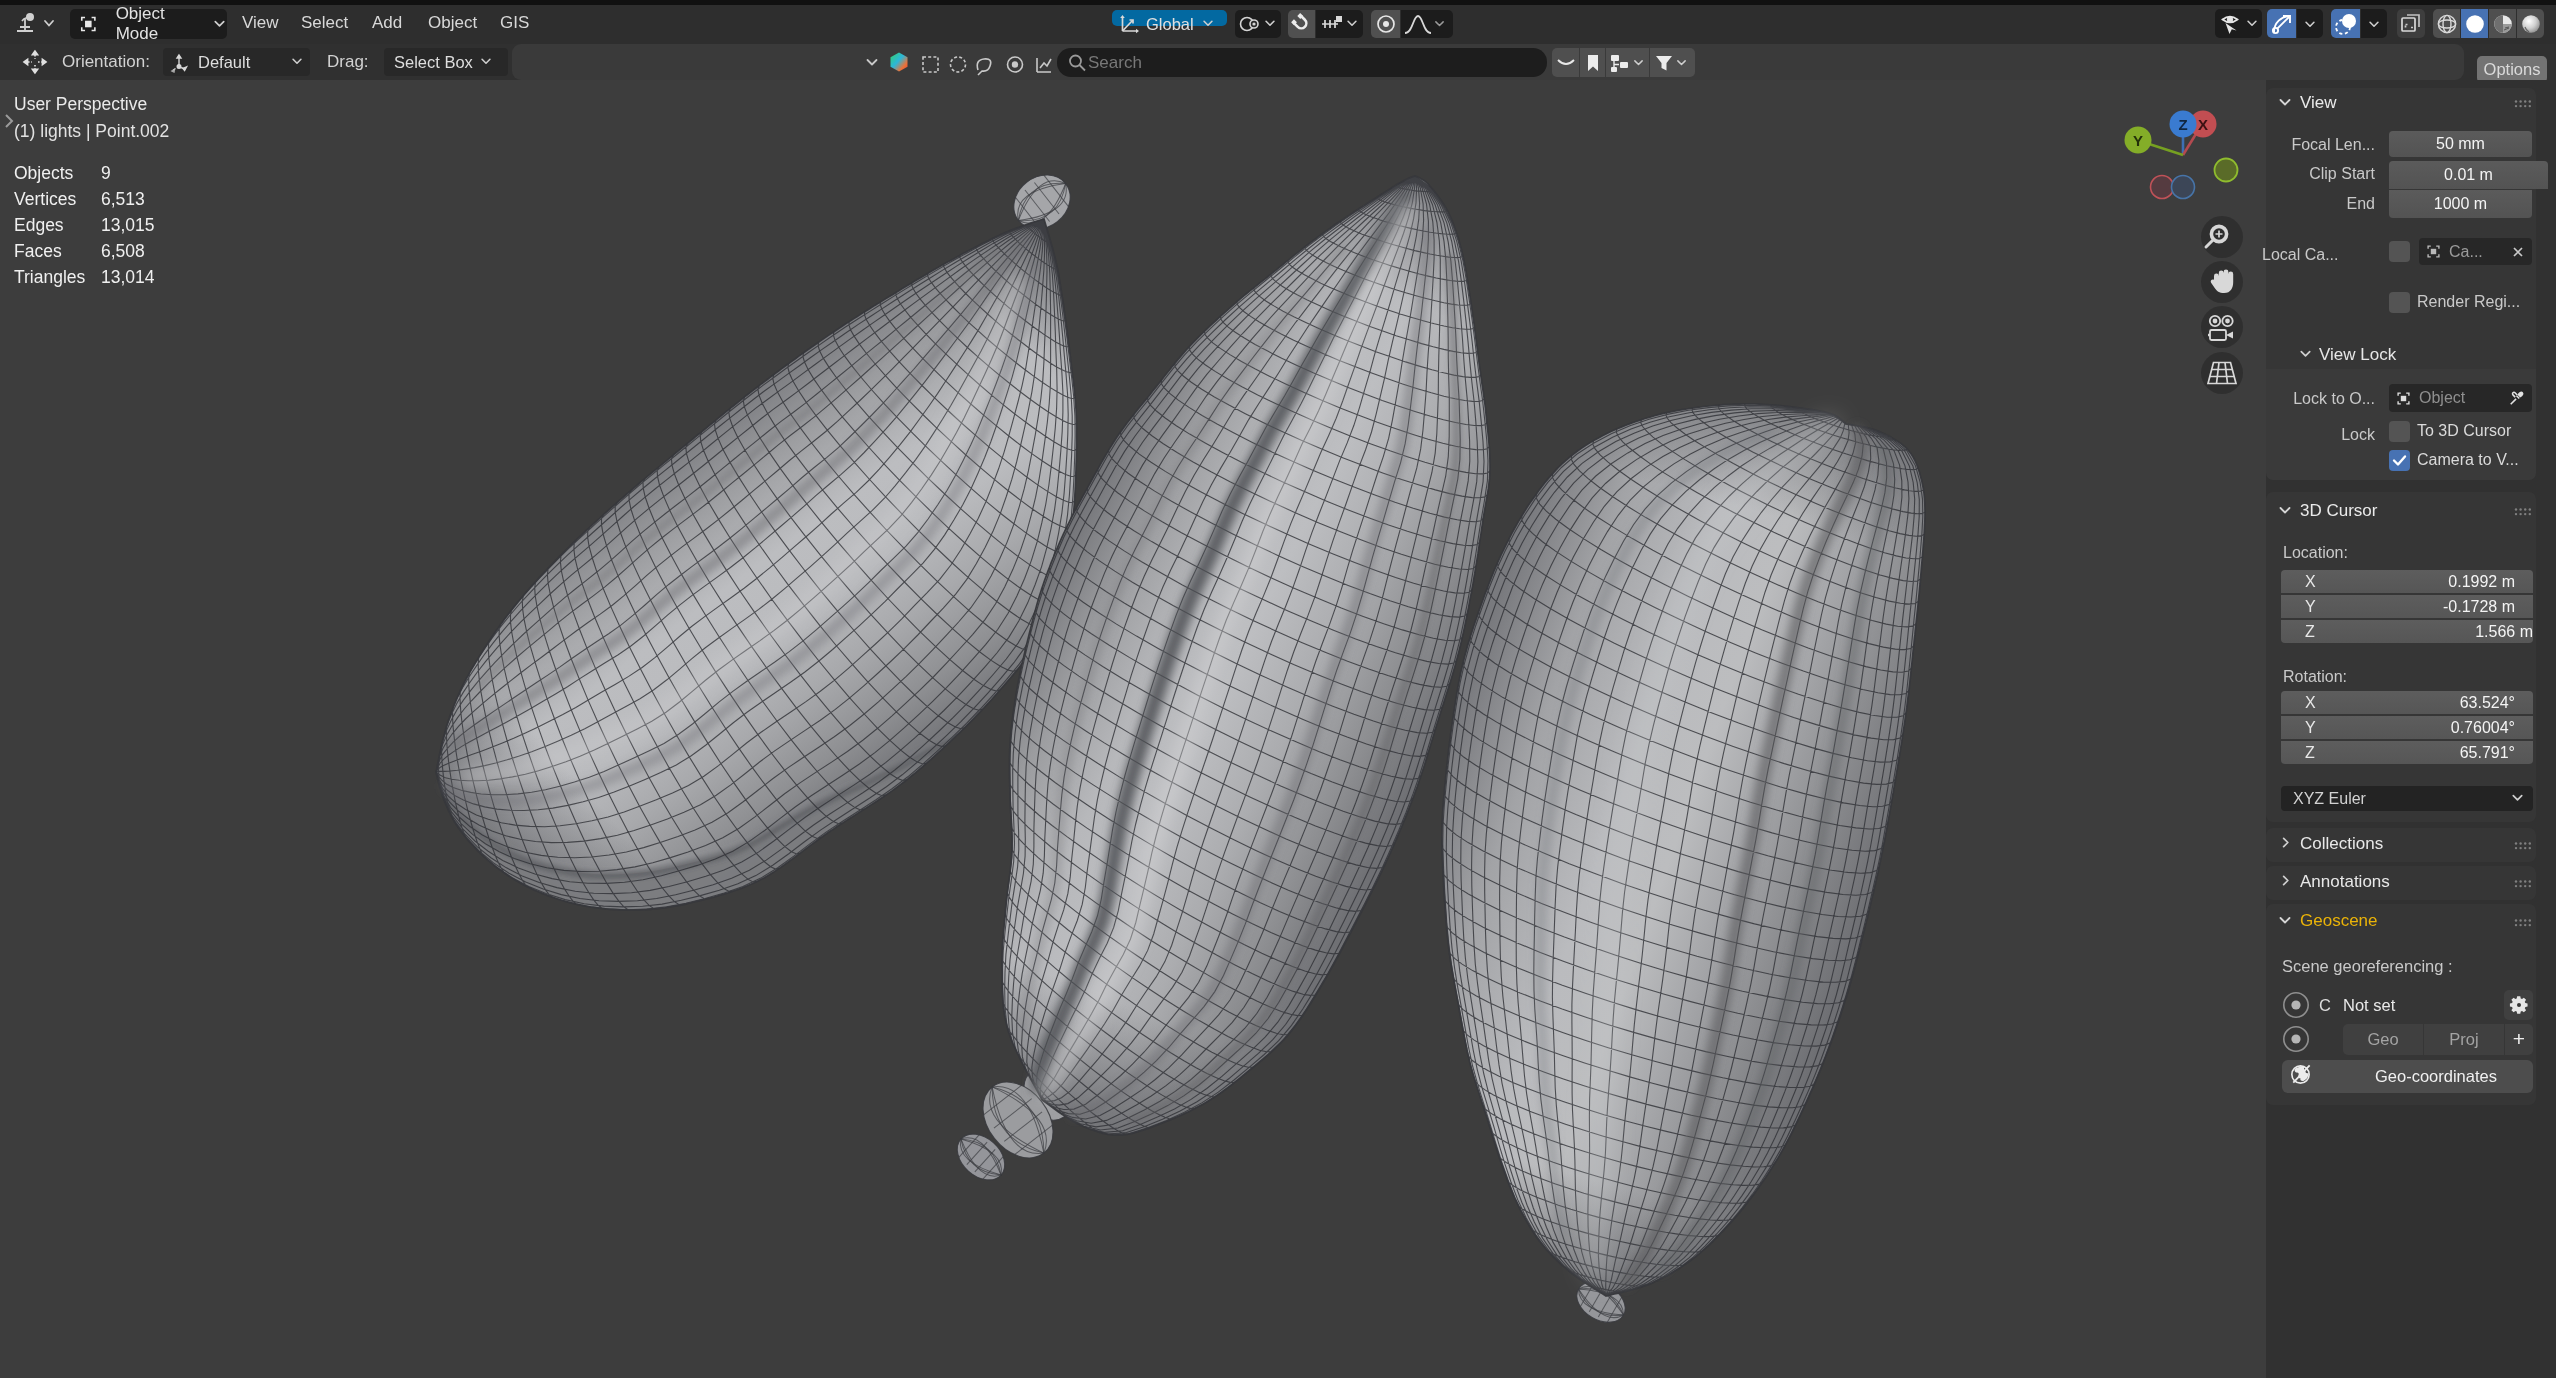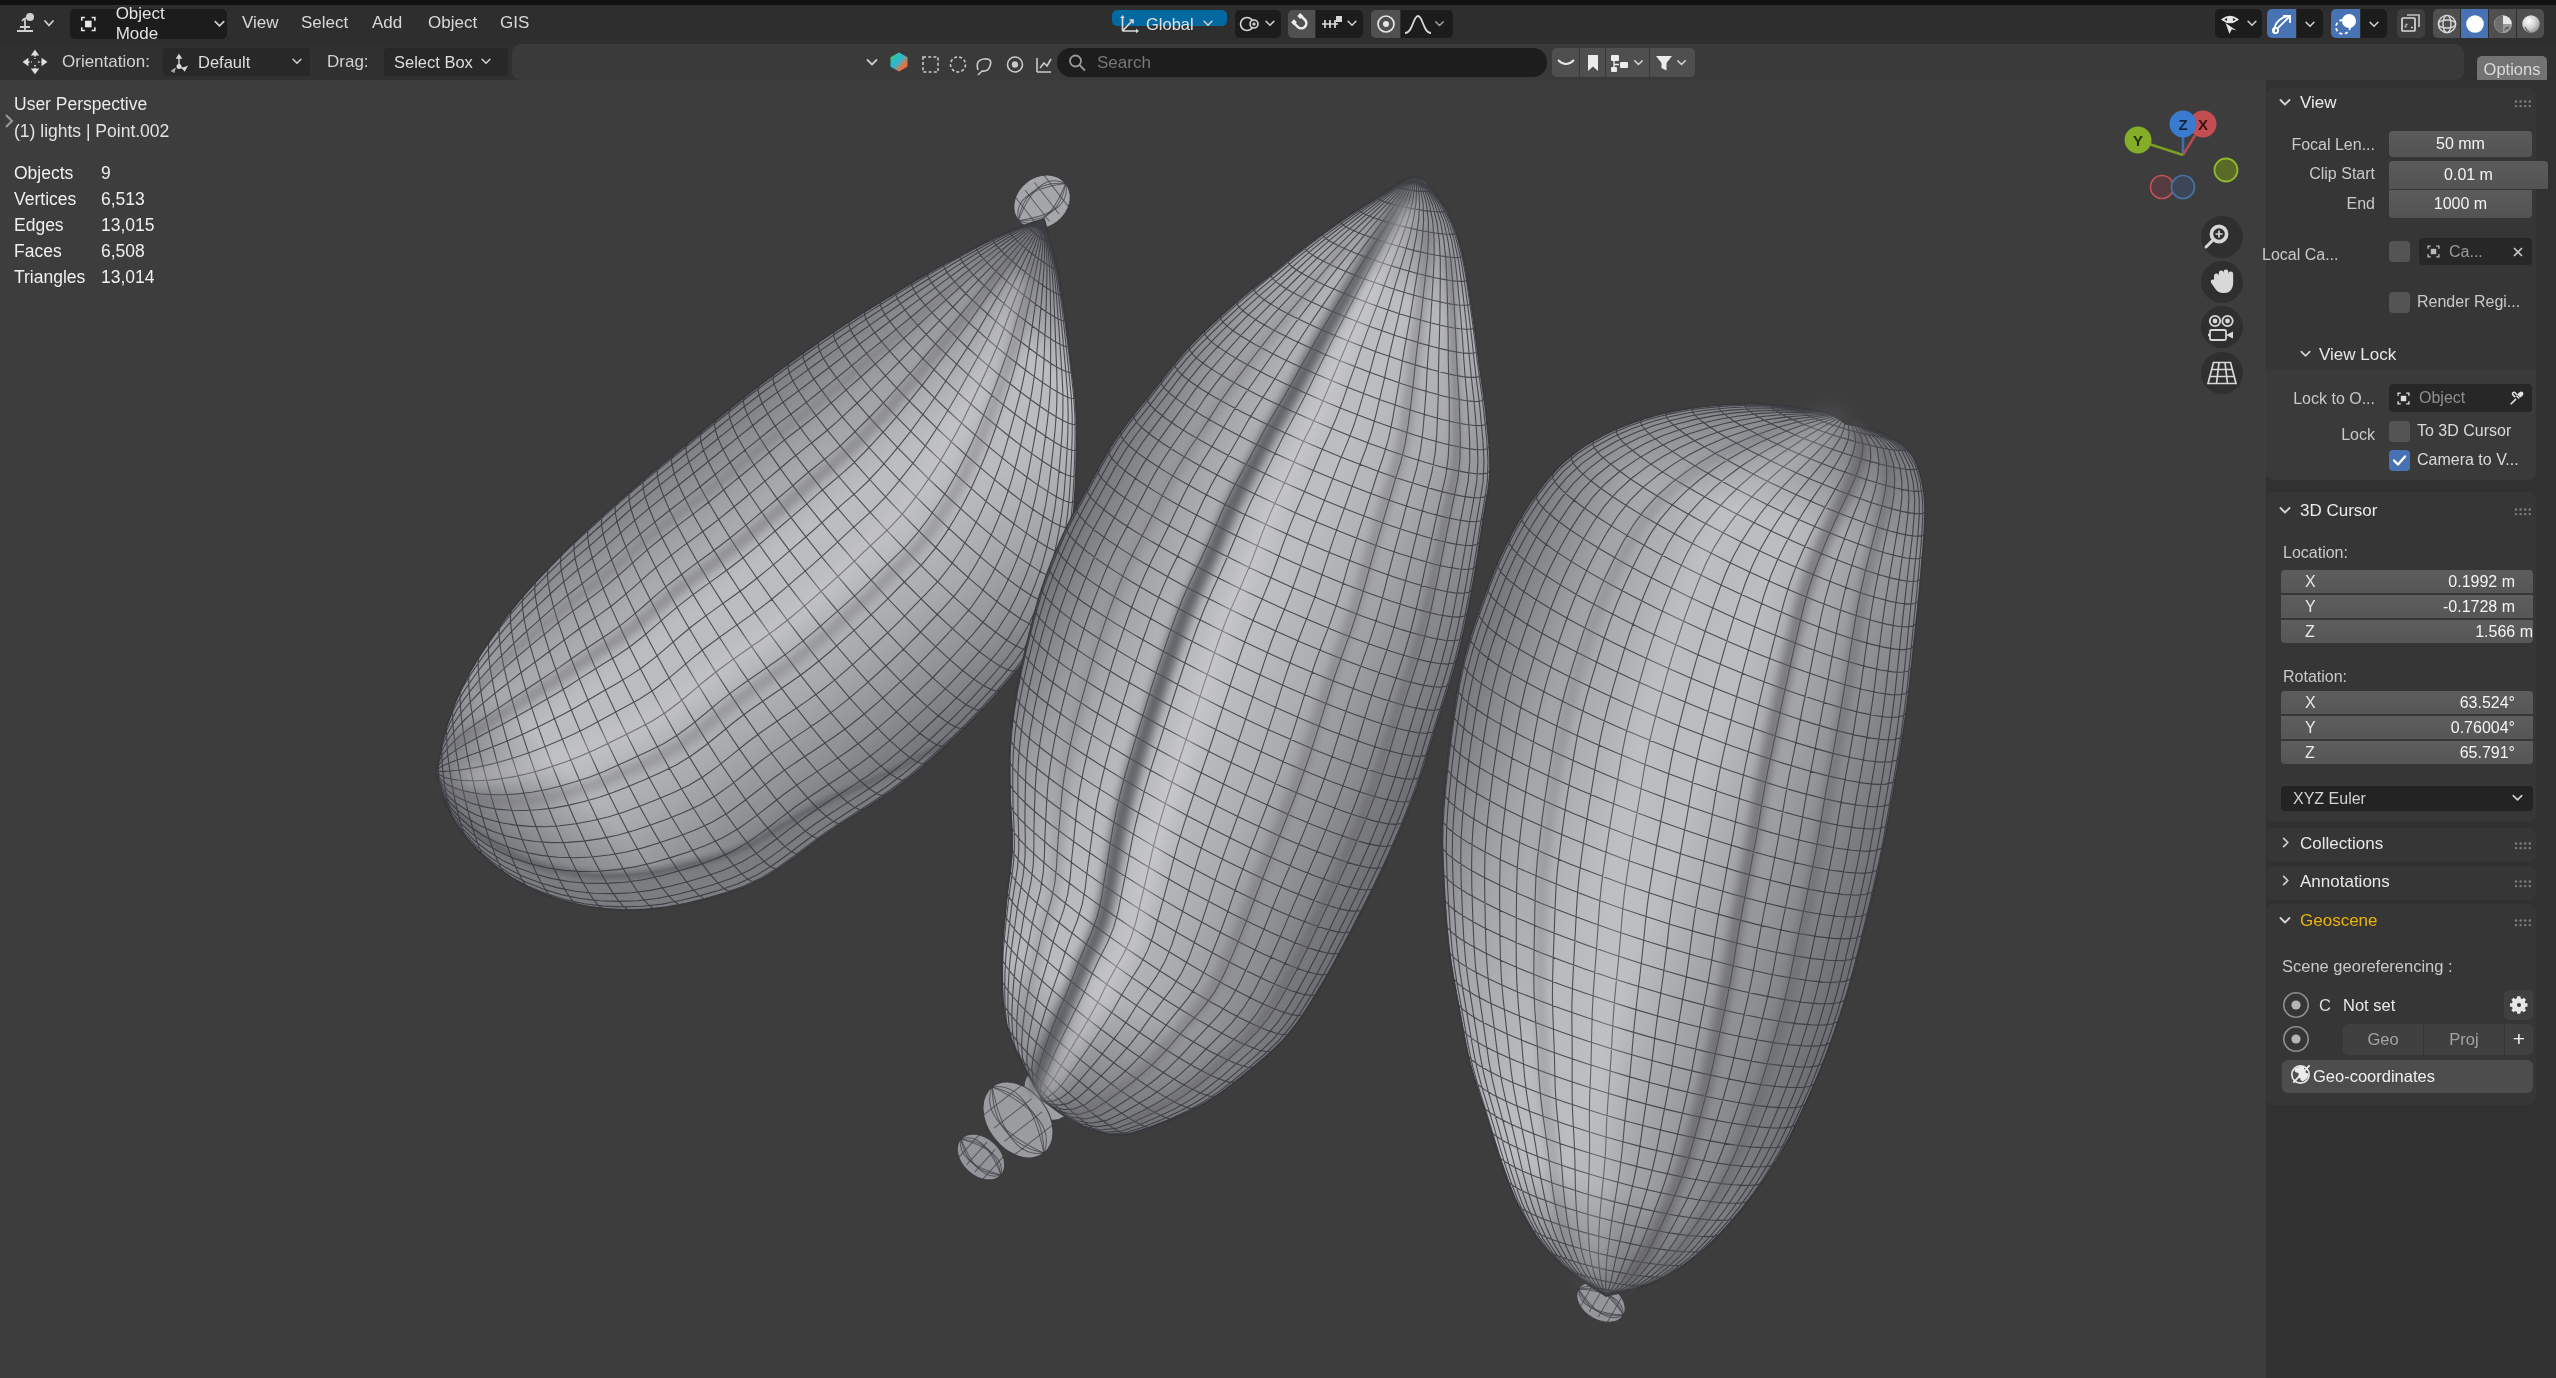--- a/index.html
+++ b/index.html
@@ -273,21 +273,21 @@
         <circle cx="95" cy="12.5" r="2.4" fill="#c9c9c9"></circle>
 <path d="M117 20 V6 M117 20 H131 M120 16 l4 -5 3 3 4 -7"></path>
 </g>
     </svg></div>
 <div class="abs" style="left:1057px;top:48px;width:490px;height:29px;background:#1d1d1d;border-radius:14px">
     <div class="row" style="height:29px;padding-left:9px">
       <svg width="22" height="22" viewBox="0 0 22 22">
         <circle cx="9.5" cy="9" r="5.5" fill="none" stroke="#9a9a9a" stroke-width="1.8"></circle>
         <path d="M13.5 13 L19 18.5" stroke="#9a9a9a" stroke-width="1.8"></path>
       </svg>
-      <span style="margin-left:9px;color:#787878;font-size:17px">Search</span>
+      <span style="color:#787878;font-size:17px">Search</span>
     </div>
   </div>
 <div class="abs" style="left:1552px;top:48px;width:27px;height:29px;background:#4f4f4f;border-radius:5px 0 0 5px">
     <div class="row" style="height:29px;justify-content:center">
       <svg width="24" height="24" viewBox="0 0 24 24">
         <path d="M4 9 Q12 17 20 9" fill="none" stroke="#e8e8e8" stroke-width="1.8"></path>
       </svg>
     </div>
   </div>
 <div class="abs" style="left:1580px;top:48px;width:25px;height:29px;background:#4f4f4f">
@@ -809,15 +809,15 @@
     </div>
     <div class="abs" style="left:20px;top:980px;width:251px;height:33px;background:#4d4d4d;border-radius:6px">
       <div class="row" style="height:33px">
         <span style="margin-left:6px"><svg width="25" height="25" viewBox="0 0 26 26">
             <g fill="none" stroke="#ececec" stroke-width="1.7">
               <circle cx="13" cy="13" r="9"></circle>
               <path d="M22.5 3.5 L5.5 21.5" stroke-width="1.9"></path>
             </g>
             <path d="M13 4.5 c-2 1.5 -4 1 -5.5 2.5 c-1.5 1.8 0 4 1.8 4 c2 0 2.2 1.5 1.5 3 c-0.8 1.7 0.5 3 2.2 3 c-1 2 1.5 3.5 3.5 2.5 a9 9 0 0 0 5 -8 c-3 1 -4 -1.5 -3 -3 c-1.5 0 -2.5 -1.5 -1.5 -3 a9 9 0 0 0 -4 -1z" fill="#ececec"></path>
           </svg></span>
-        <span style="color:#f0f0f0;font-size:16.5px">Geo-coordinates</span>
+        <span style="margin-left:62px;color:#f0f0f0;font-size:16.5px">Geo-coordinates</span>
       </div>
     </div>
   </div>
 </body></html>

